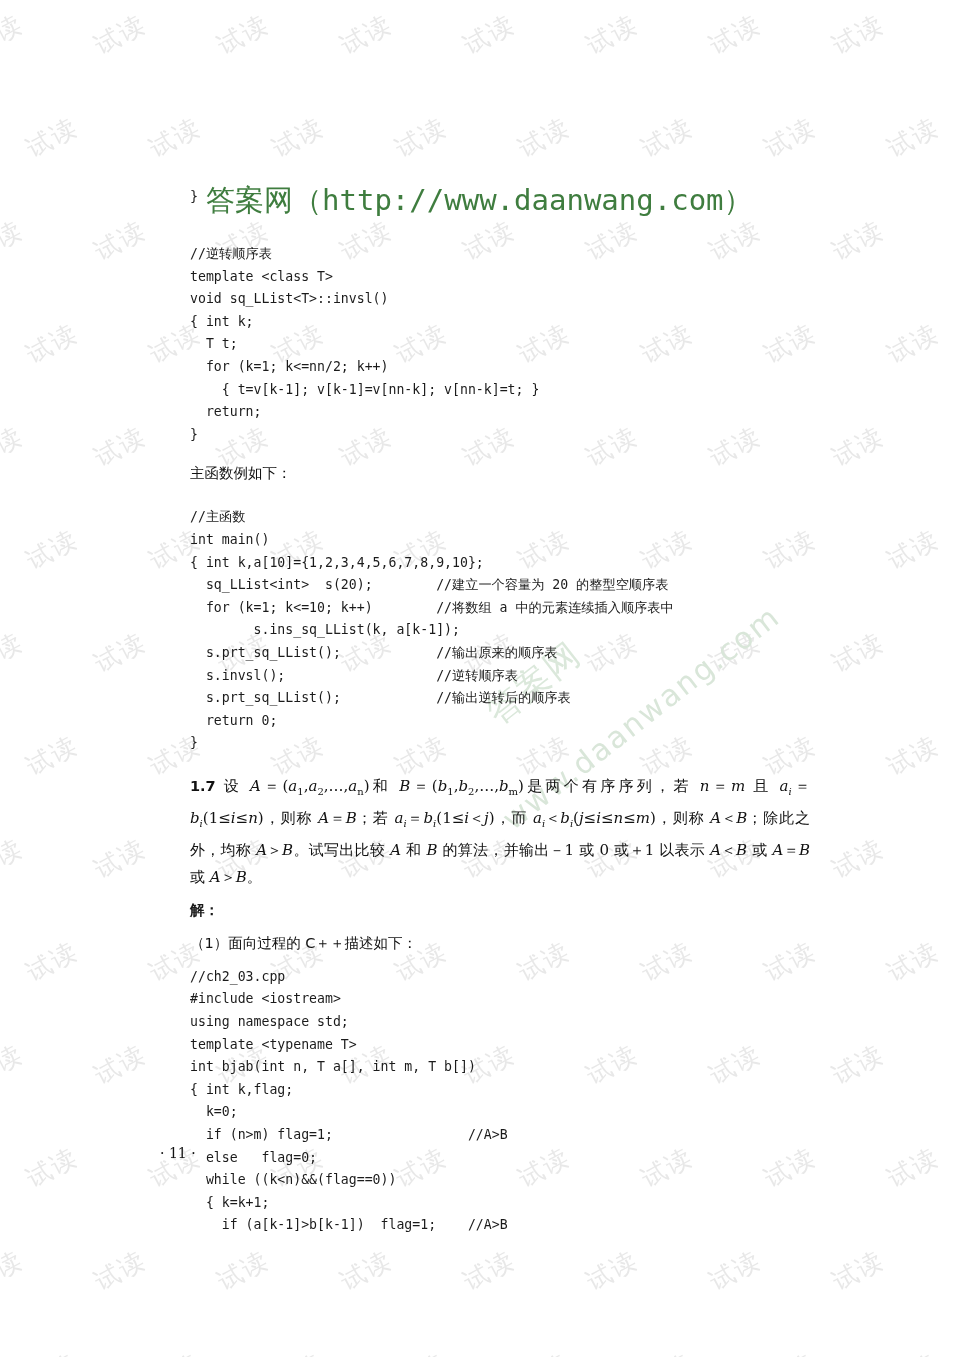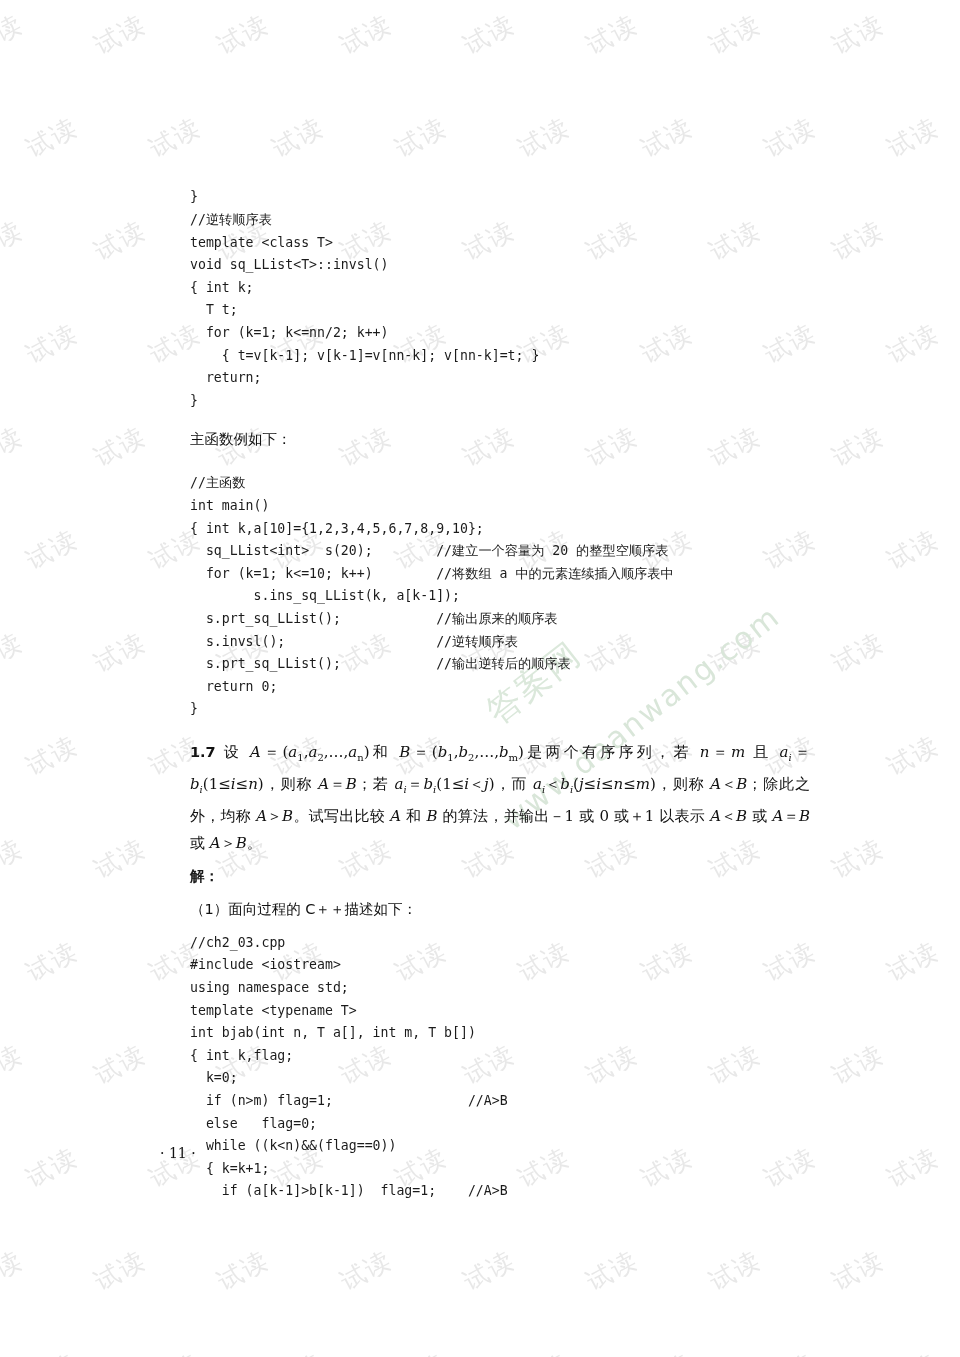--- a/index.html
+++ b/index.html
@@ -231,20 +231,23 @@
       <div class="wm" style="left: 763px; top: 1357px;">试读</div>
       <div class="wm" style="left: 886px; top: 1357px;">试读</div>
       <div class="wm" style="left: 470px; top: 700px; font-size: 30px; color: rgb(217, 230, 217); transform: rotate(-38deg);">www.daanwang.com</div>
       <div class="wm" style="left: 480px; top: 660px; font-size: 34px; color: rgb(219, 232, 219); transform: rotate(-38deg);">答案网</div>
     </div>
 
   <div class="content">
 
     <div class="brace-line">}</div>
 
+    <div class="site-title">
+      <span class="cn">答案网</span><span>（http://www.daanwang.com）</span>
+    </div>
 
     <pre class="code" id="code1">//逆转顺序表
 template &lt;class T&gt;
 void sq_LList&lt;T&gt;::invsl()
 { int k;
   T t;
   for (k=1; k&lt;=nn/2; k++)
     { t=v[k-1]; v[k-1]=v[nn-k]; v[nn-k]=t; }
   return;
 }</pre>

